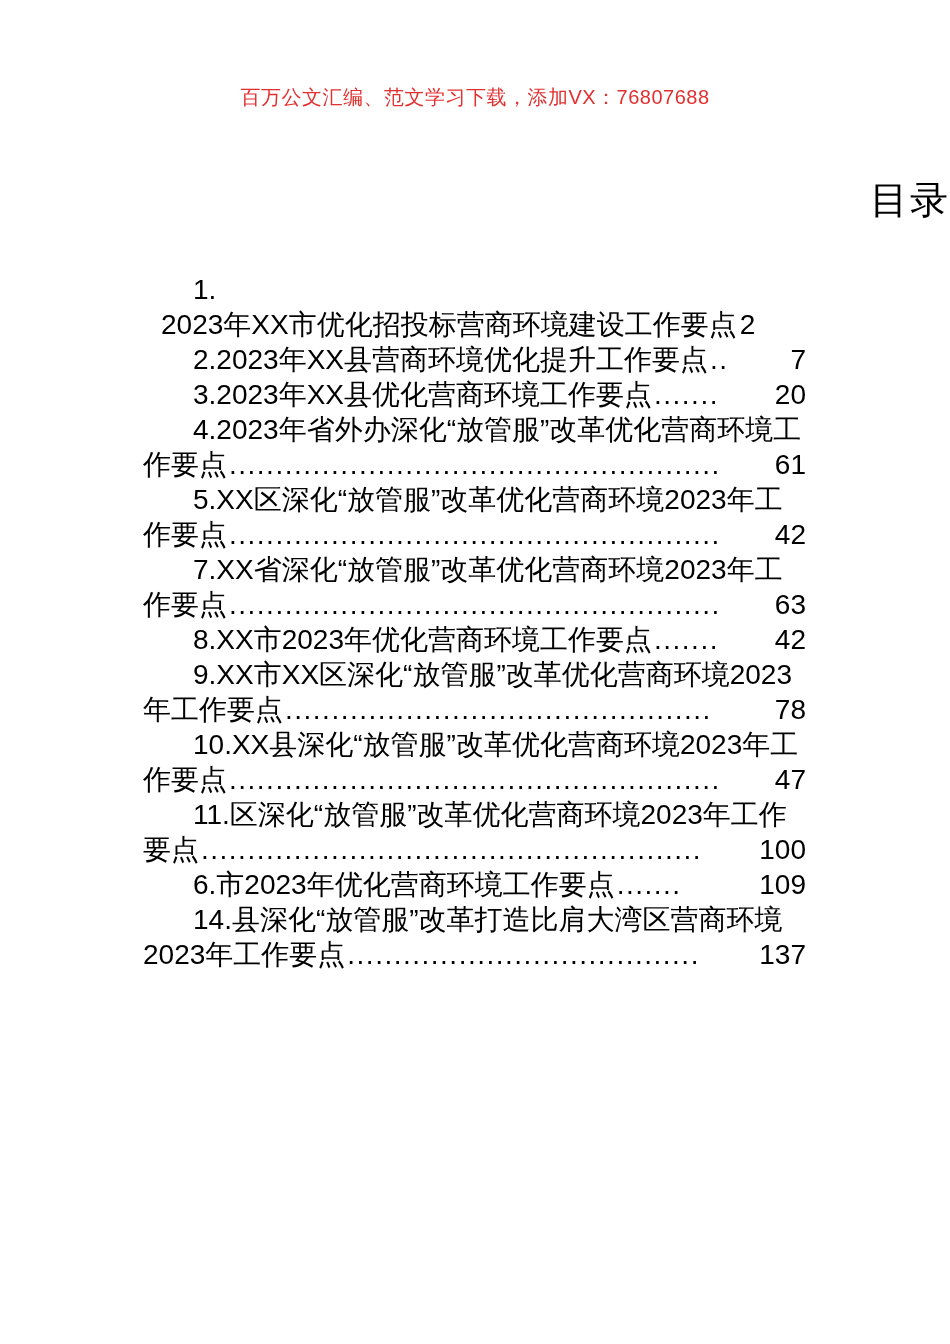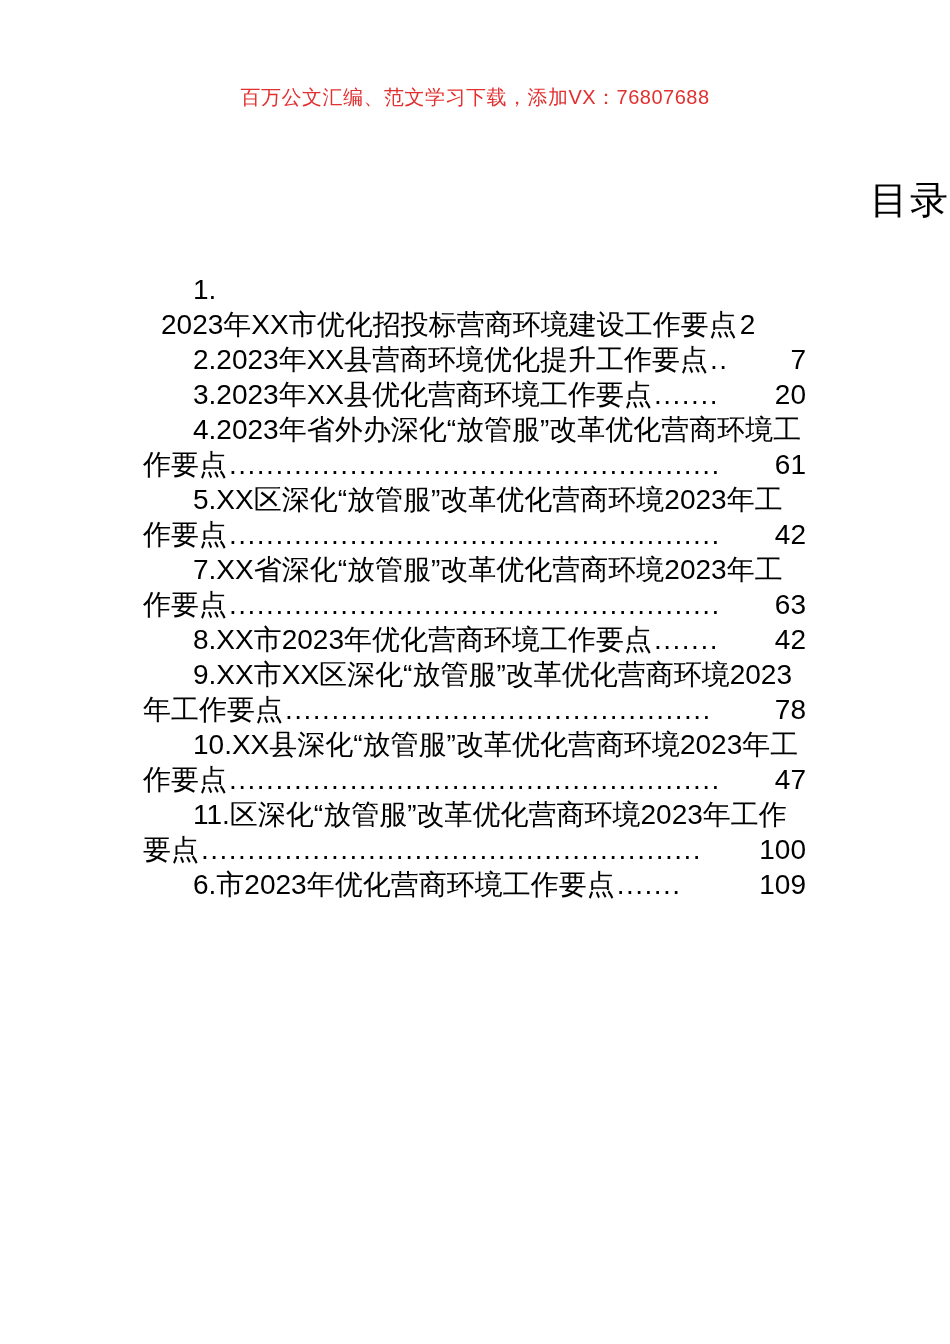--- a/index.html
+++ b/index.html
@@ -64,13 +64,14 @@
     <p class="toc-entry"><span class="txt">2.2023年XX县营商环境优化提升工作要点</span><span class="dots">..</span><span class="page">7</span></p>
     <p class="toc-entry"><span class="txt">3.2023年XX县优化营商环境工作要点</span><span class="dots">.......</span><span class="page">20</span></p>
     <p class="toc-entry"><span class="txt">4.2023年省外办深化“放管服”改革优化营商环境工作要点</span><span class="dots">.....................................................</span><span class="page">61</span></p>
     <p class="toc-entry"><span class="txt">5.XX区深化“放管服”改革优化营商环境2023年工作要点</span><span class="dots">.....................................................</span><span class="page">42</span></p>
     <p class="toc-entry"><span class="txt">7.XX省深化“放管服”改革优化营商环境2023年工作要点</span><span class="dots">.....................................................</span><span class="page">63</span></p>
     <p class="toc-entry"><span class="txt">8.XX市2023年优化营商环境工作要点</span><span class="dots">.......</span><span class="page">42</span></p>
     <p class="toc-entry"><span class="txt">9.XX市XX区深化“放管服”改革优化营商环境2023年工作要点</span><span class="dots">..............................................</span><span class="page">78</span></p>
     <p class="toc-entry"><span class="txt">10.XX县深化“放管服”改革优化营商环境2023年工作要点</span><span class="dots">.....................................................</span><span class="page">47</span></p>
     <p class="toc-entry"><span class="txt">11.区深化“放管服”改革优化营商环境2023年工作要点</span><span class="dots">......................................................</span><span class="page">100</span></p>
     <p class="toc-entry"><span class="txt">6.市2023年优化营商环境工作要点</span><span class="dots">.......</span><span class="page">109</span></p>
+    <p class="toc-entry"><span class="txt">14.县深化“放管服”改革打造比肩大湾区营商环境2023年工作要点</span><span class="dots">......................................</span><span class="page">137</span></p>
   </div>
 
 </body></html>

